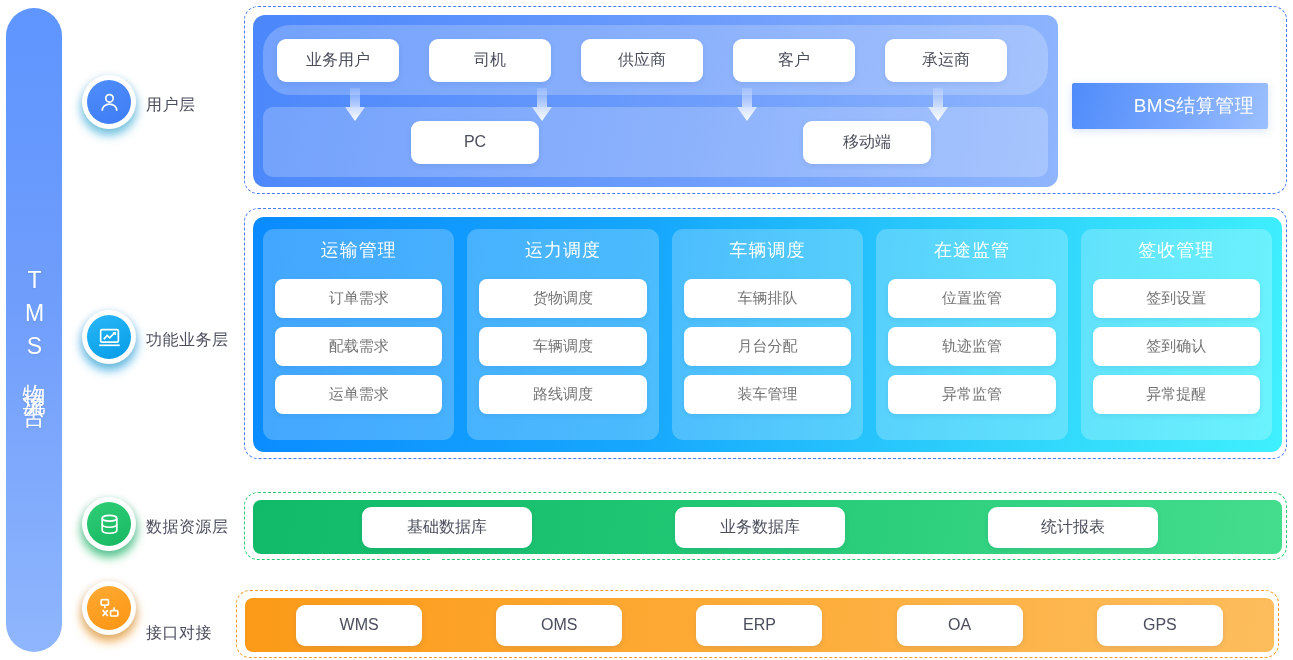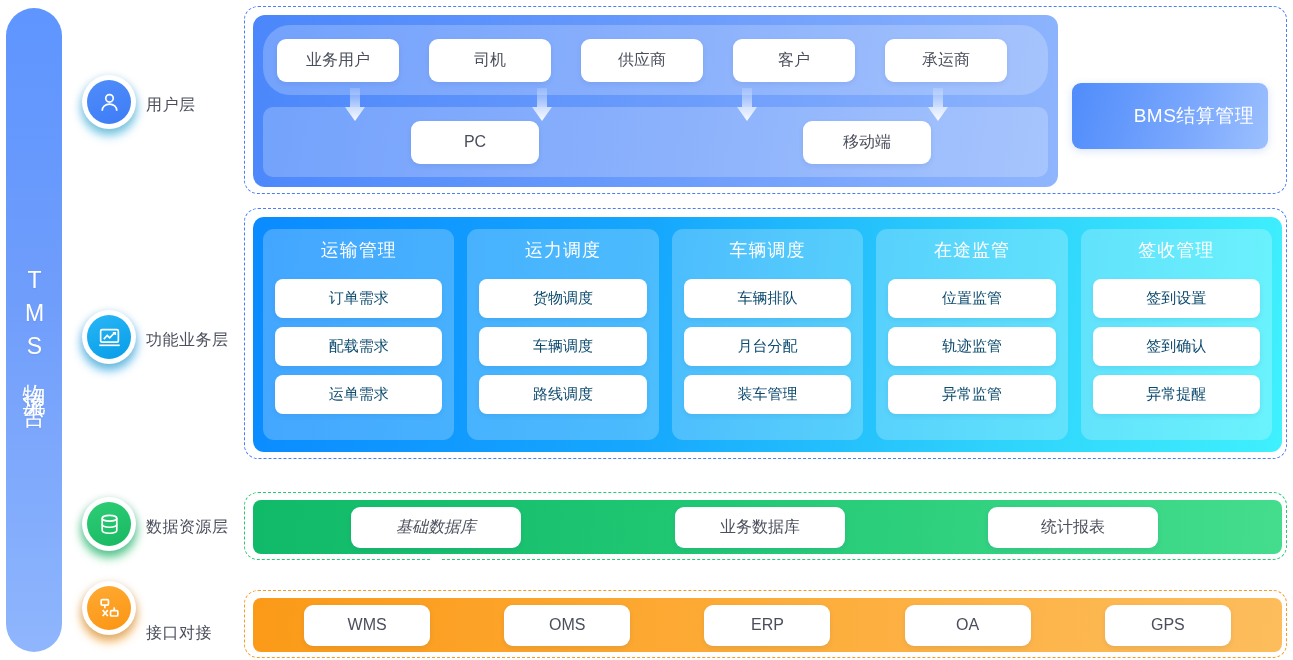--- a/index.html
+++ b/index.html
@@ -94,22 +94,22 @@
     box-shadow: 0 2px 5px rgba(40,70,140,.10);
   }
   .user-row.row-bot .pill { min-width: 128px; position: absolute; }
   .pill-pc { left: 148px; }
   .pill-mobile { left: 540px; }
 
   .dn-arrow { position: absolute; width: 22px; height: 34px; }
   .dn-arrow svg { width: 100%; height: 100%; display: block; }
 
   .bms-box {
-    position: absolute; left: 1074px; top: 82px; width: 196px; height: 66px;
-    border-radius: 9px;
+    position: absolute; left: 1074px; top: 82px; width: 196px; height: 46px;
+    border-radius: 2px;
     background: linear-gradient(105deg,#4f8cfb 0%, #7ba8fd 60%, #9cc0fe 100%);
     display: flex; align-items: center; justify-content: center;
     color: #ffffff; font-size: 19px; letter-spacing: .5px;
     box-shadow: 0 2px 8px rgba(60,110,220,.20);
     padding-left: 48px;
   }
 
   
   .func-panel {
     position: absolute; left: 8px; top: 8px; width: 1029px; height: 235px;
@@ -123,34 +123,34 @@
     background: rgba(255,255,255,.23);
     padding: 9px 12px 12px;
     display: flex; flex-direction: column; align-items: center; gap: 9px;
   }
   .func-col .col-title {
     color: #ffffff; font-size: 18px; letter-spacing: 1px; margin-bottom: 8px;
   }
   .func-item {
     width: 100%; height: 39px; border-radius: 8px; background: #fff;
     display: flex; align-items: center; justify-content: center;
-    color: #0c4a6e; font-size: 15px;
+    color: #737373; font-size: 15px;
     box-shadow: 0 2px 5px rgba(20,90,150,.10);
   }
 
   
   .data-panel {
     position: absolute; left: 8px; top: 7px; width: 1029px; height: 54px;
     border-radius: 8px;
     background: linear-gradient(95deg,#10ba68 0%, #21c874 45%, #44dd8d 100%);
     display: flex; align-items: center;
     position: absolute;
   }
   .data-panel .pill { position: absolute; min-width: 170px; height: 41px; font-size: 16px; }
-  .dp0 { left: 98px; font-style: italic; }
+  .dp0 { left: 109px; }
   .dp1 { left: 422px; }
   .dp2 { left: 735px; }
 
   
   .iface-panel {
     position: absolute; left: 8px; top: 7px; width: 1029px; height: 54px;
     border-radius: 8px;
     background: linear-gradient(95deg,#fb9a18 0%, #fdae3c 55%, #fdbd5c 100%);
     display: flex; align-items: center; justify-content: space-around;
     padding: 0 14px;
@@ -324,21 +324,21 @@
       <div class="pill dp2">统计报表</div>
     </div>
   </div>
 
   <div class="dn-arrow" style="left:423px; top:557px; width:26px; height:36px;">
     <svg viewBox="0 0 26 36">
         <path d="M7.5 0h11v20h6l-11.5 16L1.5 20h6z" fill="#ffffff"></path>
       </svg>
   </div>
 
-  <div class="dash dash-orange" style="left:244px; top:590px; width:1043px; height:68px;">
+  <div class="dash dash-orange" style="left:236px; top:590px; width:1043px; height:68px;">
     <div class="iface-panel">
       <div class="pill">WMS</div>
       <div class="pill">OMS</div>
       <div class="pill">ERP</div>
       <div class="pill">OA</div>
       <div class="pill">GPS</div>
     </div>
   </div>
 
 </div>

